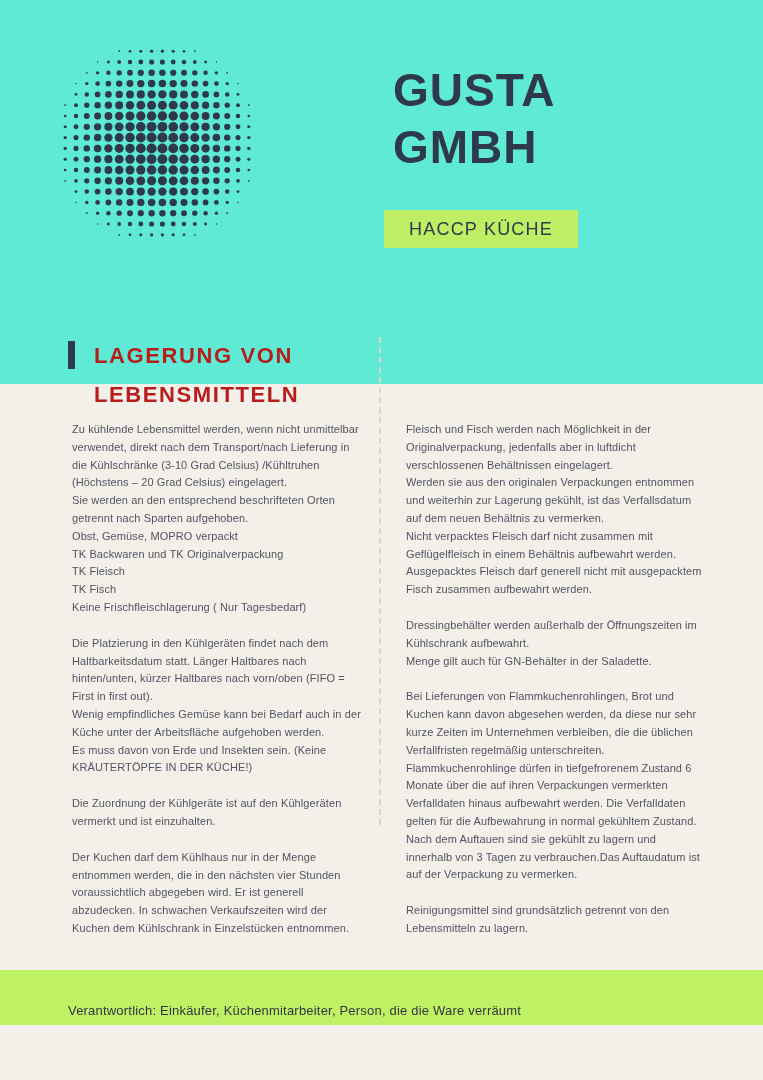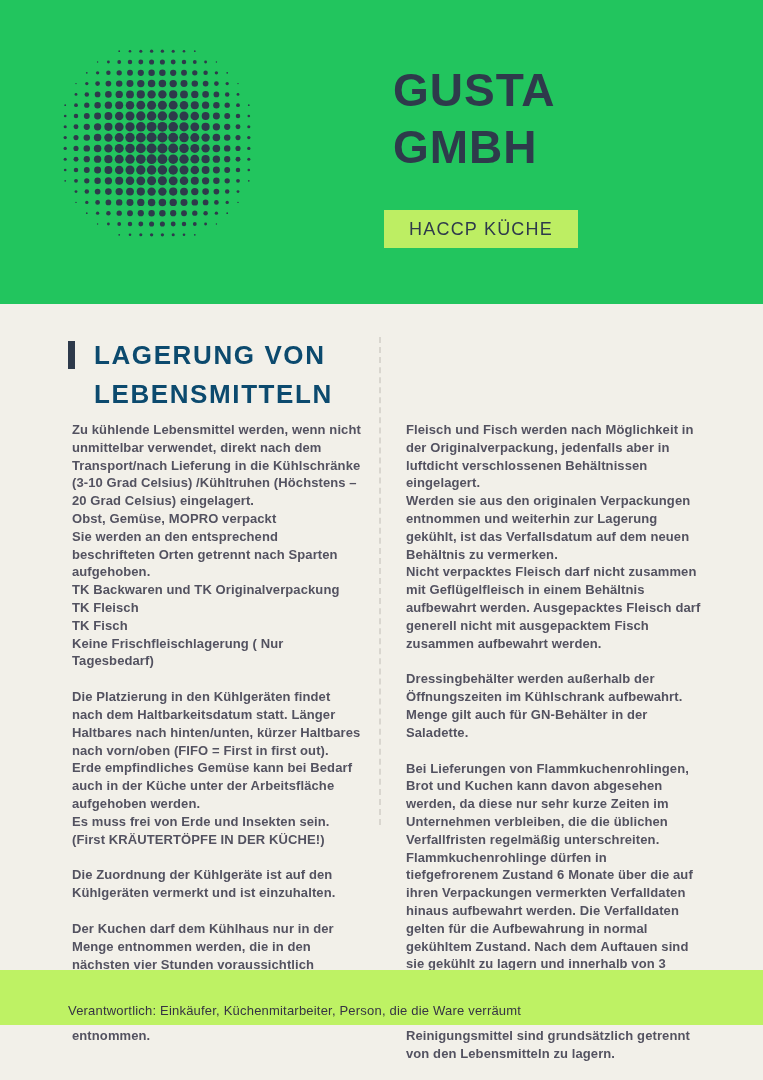--- a/index.html
+++ b/index.html
@@ -2,41 +2,41 @@
 <html><head>
 <meta charset="utf-8">
 <style>
   * { margin:0; padding:0; box-sizing:border-box; }
   html,body { background:#e8e6df; }
   .page {
     position:relative; width:763px; height:1080px; overflow:hidden;
     background:#f2f0e9; font-family:"Liberation Sans", sans-serif;
   }
   
-  .header { position:absolute; top:0; left:0; width:763px; height:304px; background:#22c55e; }
+  .header { position:absolute; top:0; left:0; width:763px; height:384px; background:#5eead4; }
   .logo-wrap { position:absolute; left:49px; top:35px; width:216px; height:216px; }
   .company-name {
     position:absolute; left:393px; top:62px;
     color:#2e3a4b; font-weight:700; font-size:46px; line-height:57px; letter-spacing:1px;
   }
   .badge {
     position:absolute; left:384px; top:210px; width:194px; height:38px;
     background:#bdee63; color:#2e3a4b;
     display:flex; align-items:center; justify-content:center;
     font-size:18px; letter-spacing:1.2px;
   }
   
   .doc-title { position:absolute; left:68px; top:336px; display:flex; }
   .title-bar { width:7px; height:28px; background:#2e3a4b; margin-top:5px; flex:0 0 auto; }
   .title-text {
-    margin-left:19px; color:#0c4a6e; font-weight:700;
-    font-size:26px; line-height:39px; letter-spacing:1.6px;
+    margin-left:19px; color:#b91c1c; font-weight:700;
+    font-size:22px; line-height:39px; letter-spacing:1.6px;
   }
   
-  .col { position:absolute; top:421px; color:#535260; font-size:13px; line-height:17.8px; letter-spacing:0.1px;font-weight:bold; }
+  .col { position:absolute; top:421px; color:#535260; font-size:11px; line-height:17.8px; letter-spacing:0.1px; }
   .col-left  { left:72px;  width:290px; }
   .col-right { left:406px; width:296px; }
   .divider {
     position:absolute; left:379px; top:337px; height:488px; width:0;
     border-left:2px dashed #d9d6cf;
   }
   .para { margin-bottom:18px; }
   
   .footer { position:absolute; left:0; top:970px; width:763px; height:55px; background:#bef264; }
   .footer-text { position:absolute; left:68px; top:33px; font-size:13px; letter-spacing:0.2px; color:#363443; }
@@ -342,31 +342,31 @@
       <div>LAGERUNG VON</div>
       <div>LEBENSMITTELN</div>
     </div>
   </section>
 
   <div class="divider"></div>
 
   <section class="col col-left">
       <div class="para">
         <div>Zu kühlende Lebensmittel werden, wenn nicht unmittelbar verwendet, direkt nach dem Transport/nach Lieferung in die Kühlschränke (3-10 Grad Celsius) /Kühltruhen (Höchstens – 20 Grad Celsius) eingelagert.</div>
+        <div>Sie werden an den entsprechend beschrifteten Orten getrennt nach Sparten aufgehoben.</div>
         <div>Obst, Gemüse, MOPRO verpackt</div>
-        <div>Sie werden an den entsprechend beschrifteten Orten getrennt nach Sparten aufgehoben.</div>
         <div>TK Backwaren und TK Originalverpackung</div>
         <div>TK Fleisch</div>
         <div>TK Fisch</div>
         <div>Keine Frischfleischlagerung ( Nur Tagesbedarf)</div>
       </div>
       <div class="para">
         <div>Die Platzierung in den Kühlgeräten findet nach dem Haltbarkeitsdatum statt. Länger Haltbares nach hinten/unten, kürzer Haltbares nach vorn/oben (FIFO = First in first out).</div>
-        <div>Erde empfindliches Gemüse kann bei Bedarf auch in der Küche unter der Arbeitsfläche aufgehoben werden.</div>
-        <div>Es muss frei von Erde und Insekten sein. (First KRÄUTERTÖPFE IN DER KÜCHE!)</div>
+        <div>Wenig empfindliches Gemüse kann bei Bedarf auch in der Küche unter der Arbeitsfläche aufgehoben werden.</div>
+        <div>Es muss davon von Erde und Insekten sein. (Keine KRÄUTERTÖPFE IN DER KÜCHE!)</div>
       </div>
       <div class="para">
         <div>Die Zuordnung der Kühlgeräte ist auf den Kühlgeräten vermerkt und ist einzuhalten.</div>
       </div>
       <div class="para">
         <div>Der Kuchen darf dem Kühlhaus nur in der Menge entnommen werden, die in den nächsten vier Stunden voraussichtlich abgegeben wird. Er ist generell abzudecken. In schwachen Verkaufszeiten wird der Kuchen dem Kühlschrank in Einzelstücken entnommen.</div>
       </div>
     </section>
 
   <section class="col col-right">

